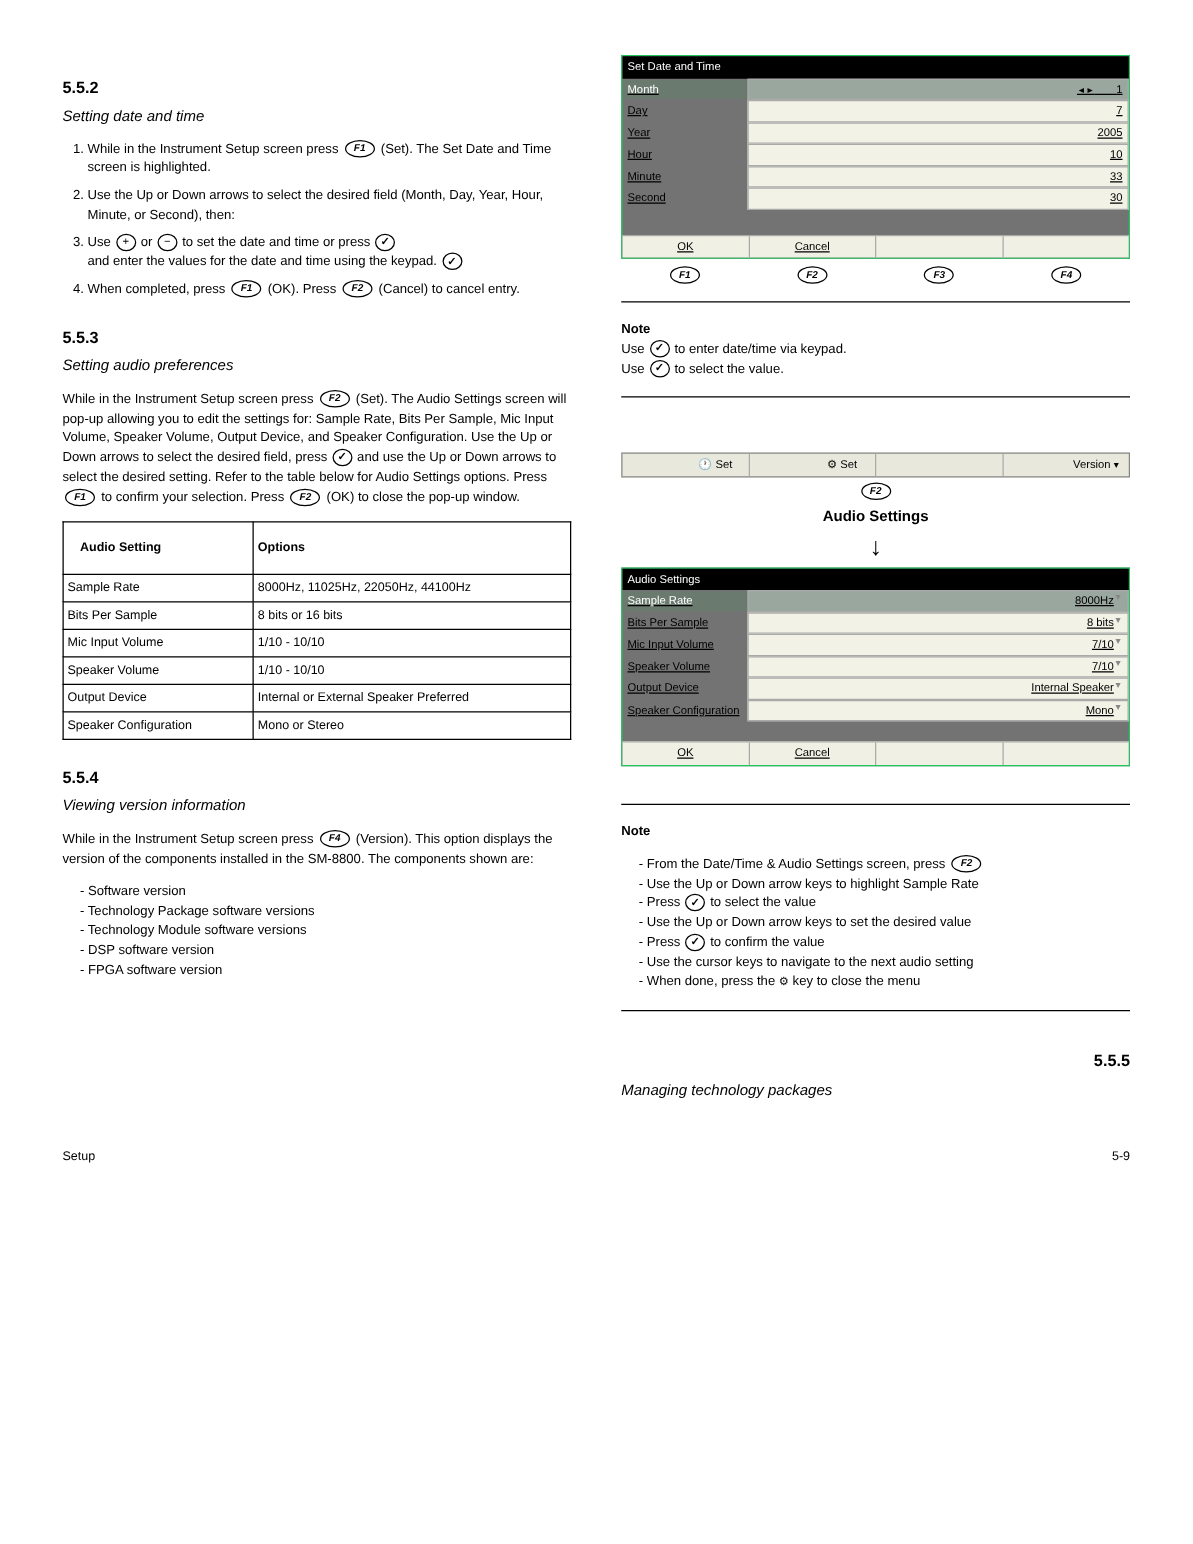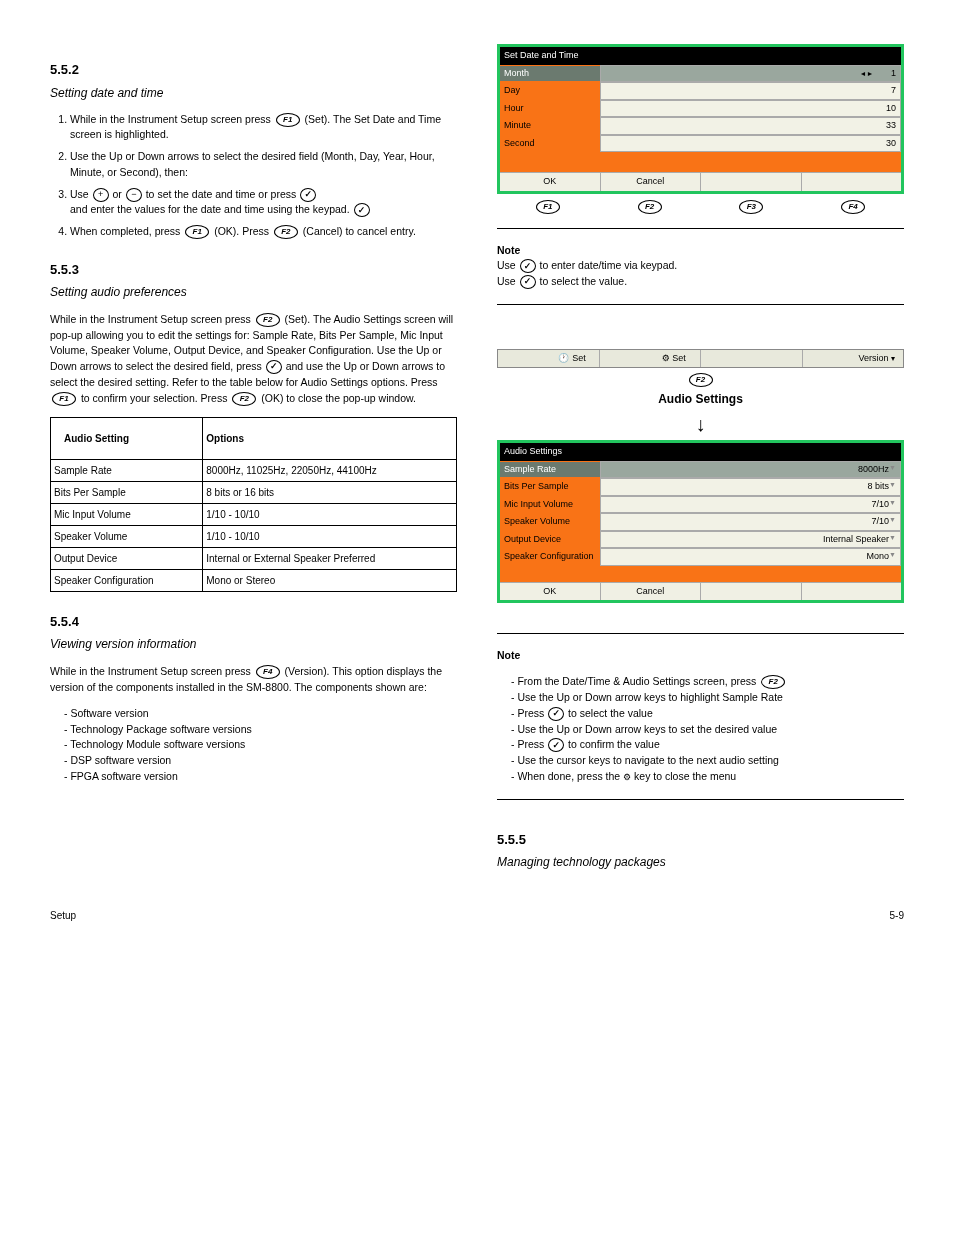--- a/index.html
+++ b/index.html
@@ -21,22 +21,23 @@
     display: inline-flex; align-items: center; justify-content: center;
     width: 16px; height: 14px; border: 1.2px solid #000; border-radius: 50%;
     font-size: 9px; vertical-align: middle; margin: 0 1px;
   }
   .check-icon { font-weight: bold; }
   .gear-icon::before { content: "⚙"; font-size: 9px; }
   .clock-icon::before { content: "🕐"; font-size: 9px; }
   hr.sep { border: none; border-top: 1.5px solid #000; margin: 14px 0; }
   
   .dialog {
-    border: 3px solid #22c55e; font-size: 9px; background: #f97316;
+    border: 1px solid #22c55e; font-size: 9px; background: #737373;
     margin: 4px 0;
+    text-decoration: underline;
   }
   .dialog-title {
     background: #000; color: #fff; padding: 2px 4px; font-size: 9px;
   }
   .dialog-row { display: flex; align-items: center; padding: 0; }
   .dialog-row .label { flex: 0 0 100px; padding: 1px 4px; }
   .dialog-row .value {
     flex: 1; background: #f2f2e6; border: 1px solid #aaa; text-align: right;
     padding: 1px 4px; margin: 0;
   }
@@ -174,20 +175,24 @@
       <div class="dialog-title">Set Date and Time</div>
       <div class="dialog-row selected">
         <div class="label">Month</div>
         <div class="value"><span class="spinner-icons">◄►</span>&nbsp;&nbsp;&nbsp;&nbsp;&nbsp;&nbsp;&nbsp;<span>1</span></div>
       </div>
       <div class="dialog-row">
             <div class="label">Day</div>
             <div class="value">7</div>
           </div>
       <div class="dialog-row">
+            <div class="label">Year</div>
+            <div class="value">2005</div>
+          </div>
+      <div class="dialog-row">
             <div class="label">Hour</div>
             <div class="value">10</div>
           </div>
       <div class="dialog-row">
             <div class="label">Minute</div>
             <div class="value">33</div>
           </div>
       <div class="dialog-row">
             <div class="label">Second</div>
             <div class="value">30</div>
@@ -275,21 +280,21 @@
         <li>Use the Up or Down arrow keys to highlight Sample Rate</li>
         <li><span>Press </span><span class="rkey check-icon">✓</span><span> to select the value</span></li>
         <li>Use the Up or Down arrow keys to set the desired value</li>
         <li><span>Press </span><span class="rkey check-icon">✓</span><span> to confirm the value</span></li>
         <li>Use the cursor keys to navigate to the next audio setting</li>
         <li><span>When done, press the </span><span class="gear-icon"></span><span> key to close the menu</span></li>
       </ul>
     </div>
     <hr class="sep">
 
-    <h2 class="section-num" style="margin-top:30px;">
+    <h2 class="section-num" style="margin-top:30px;text-align:right;">
       <span>5.5.5</span>
     </h2>
     <div class="subtitle">Managing technology packages</div>
   </div>
 </div>
 
 <div class="footer">
   <span>Setup</span>
   <span>5-9</span>
 </div>

